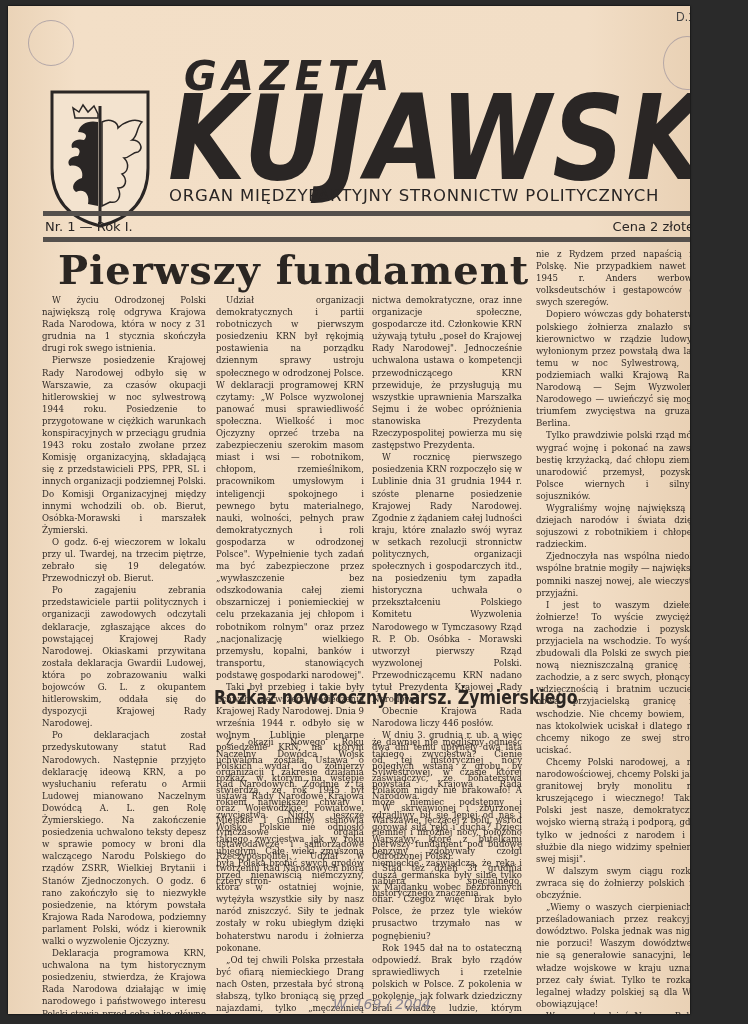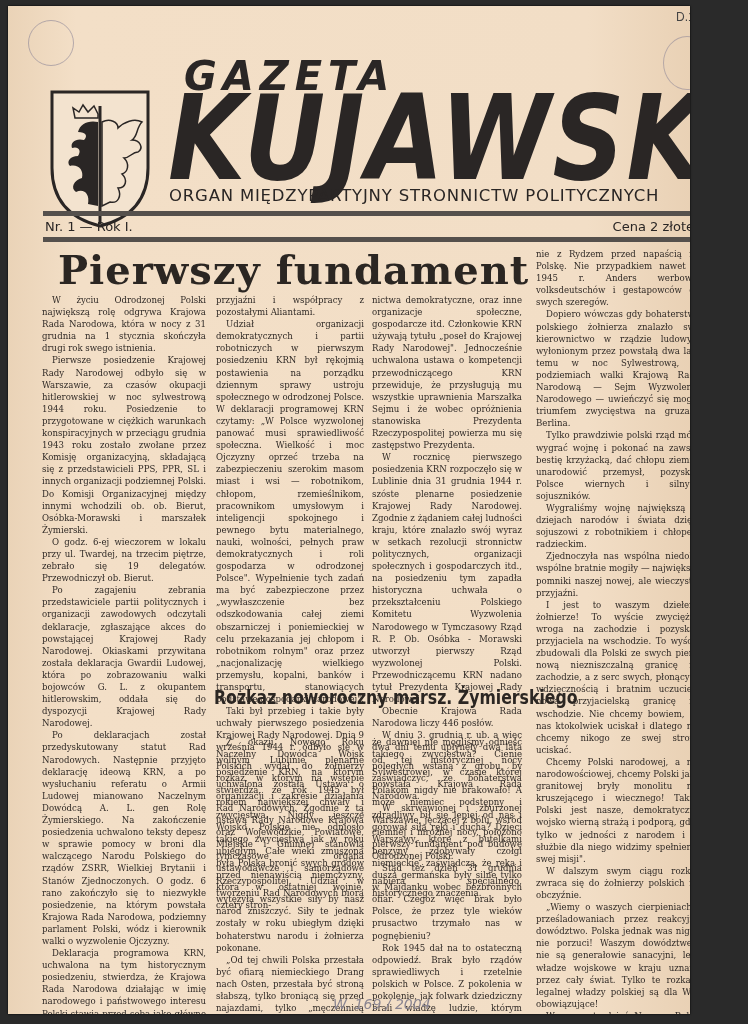--- a/index.html
+++ b/index.html
@@ -119,21 +119,20 @@
     <p>W życiu Odrodzonej Polski największą rolę odgrywa Krajowa Rada Narodowa, która w nocy z 31 grudnia na 1 stycznia skończyła drugi rok swego istnienia.</p>
     <p>Pierwsze posiedzenie Krajowej Rady Narodowej odbyło się w Warszawie, za czasów okupacji hitlerowskiej w noc sylwestrową 1944 roku. Posiedzenie to przygotowane w ciężkich warunkach konspiracyjnych w przeciągu grudnia 1943 roku zostało zwołane przez Komisję organizacyjną, składającą się z przedstawicieli PPS, PPR, SL i innych organizacji podziemnej Polski. Do Komisji Organizacyjnej między innymi wchodzili ob. ob. Bierut, Osóbka-Morawski i marszałek Żymierski.</p>
     <p>O godz. 6-ej wieczorem w lokalu przy ul. Twardej, na trzecim piętrze, zebrało się 19 delegatów. Przewodniczył ob. Bierut.</p>
     <p>Po zagajeniu zebrania przedstawiciele partii politycznych i organizacji zawodowych odczytali deklaracje, zgłaszające akces do powstającej Krajowej Rady Narodowej. Okiaskami przywitana została deklaracja Gwardii Ludowej, która po zobrazowaniu walki bojowców G. L. z okupantem hitlerowskim, oddała się do dyspozycji Krajowej Rady Narodowej.</p>
     <p>Po deklaracjach został przedyskutowany statut Rad Narodowych. Następnie przyjęto deklarację ideową KRN, a po wysłuchaniu referatu o Armii Ludowej mianowano Naczelnym Dowódcą A. L. gen Rolę Żymierskiego. Na zakończenie posiedzenia uchwalono teksty depesz w sprawie pomocy w broni dla walczącego Narodu Polskiego do rządów ZSRR, Wielkiej Brytanii i Stanów Zjednoczonych. O godz. 6 rano zakończyło się to niezwykłe posiedzenie, na którym powstała Krajowa Rada Narodowa, podziemny parlament Polski, wódz i kierownik walki o wyzwolenie Ojczyzny.</p>
     <p>Deklaracja programowa KRN, uchwalona na tym historycznym posiedzeniu, stwierdza, że Krajowa Rada Narodowa działając w imię narodowego i państwowego interesu Polski stawia przed sobą jako główne i naczelne zadanie: zjednoczenie i mobilizację wszystkich sił Narodu i wszystkich środków do walki z okupantem w celu wyzwolenia Ojczyzny.</p>
 
   </div>
 
   <div class="col c2">
-    <p class="noind">przyjaźni i współpracy z pozostałymi Aliantami.</p>
     <p>Udział organizacji demokratycznych i partii robotniczych w pierwszym posiedzeniu KRN był rękojmią postawienia na porządku dziennym sprawy ustroju społecznego w odrodzonej Polsce. W deklaracji programowej KRN czytamy: „W Polsce wyzwolonej panować musi sprawiedliwość społeczna. Wielkość i moc Ojczyzny oprzeć trzeba na zabezpieczeniu szerokim masom miast i wsi — robotnikom, chłopom, rzemieślnikom, pracownikom umysłowym i inteligencji spokojnego i pewnego bytu materialnego, nauki, wolności, pełnych praw demokratycznych i roli gospodarza w odrodzonej Polsce". Wypełnienie tych zadań ma być zabezpieczone przez „wywłaszczenie bez odszkodowania całej ziemi obszarniczej i poniemieckiej w celu przekazania jej chłopom i robotnikom rolnym" oraz przez „nacjonalizację wielkiego przemysłu, kopalni, banków i transportu, stanowiących podstawę gospodarki narodowej".</p>
     <p>Taki był przebieg i takie były uchwały pierwszego posiedzenia Krajowej Rady Narodowej. Dnia 9 września 1944 r. odbyło się w wolnym Lublinie plenarne posiedzenie KRN, na którym uchwalona została Ustawa o organizacji i zakresie działania Rad Narodowych. Zgodnie z tą ustawą Rady Narodowe Krajowa oraz Wojewódzkie, Powiatowe, Miejskie i Gminne) stanowią tymczasowe organa ustawodawcze i samorządowe Rzeczypospolitej. Udział w tworzeniu Rad Narodowych biorą cztery stron-</p>
   </div>
 
   <div class="col c3">
     <p class="noind">nictwa demokratyczne, oraz inne organizacje społeczne, gospodarcze itd. Członkowie KRN używają tytułu „poseł do Krajowej Rady Narodowej". Jednocześnie uchwalona ustawa o kompetencji przewodniczącego KRN przewiduje, że przysługują mu wszystkie uprawnienia Marszałka Sejmu i że wobec opróżnienia stanowiska Prezydenta Rzeczypospolitej powierza mu się zastępstwo Prezydenta.</p>
     <p>W rocznicę pierwszego posiedzenia KRN rozpoczęło się w Lublinie dnia 31 grudnia 1944 r. szóste plenarne posiedzenie Krajowej Rady Narodowej. Zgodnie z żądaniem całej ludności kraju, które znalazło swój wyraz w setkach rezolucji stronnictw politycznych, organizacji społecznych i gospodarczych itd., na posiedzeniu tym zapadła historyczna uchwała o przekształceniu Polskiego Komitetu Wyzwolenia Narodowego w Tymczasowy Rząd R. P. Ob. Osóbka - Morawski utworzył pierwszy Rząd wyzwolonej Polski. Przewodniczącemu KRN nadano tytuł Prezydenta Krajowej Rady Narodowej.</p>
     <p>Obecnie Krajowa Rada Narodowa liczy 446 posłów.</p>
     <p>W dniu 3. grudnia r. ub. a więc dwa dni temu upłynęły dwa lata od tej historycznej nocy Sylwestrowej, w czasie której powstała Krajowa Rada Narodowa.</p>
     <p>W skrwawionej i zburzonej Warszawie, jęczącej z bólu, wśród ciemnej i mroźnej nocy, położono pierwszy fundament pod budowę Odrodzonej Polski.</p>

